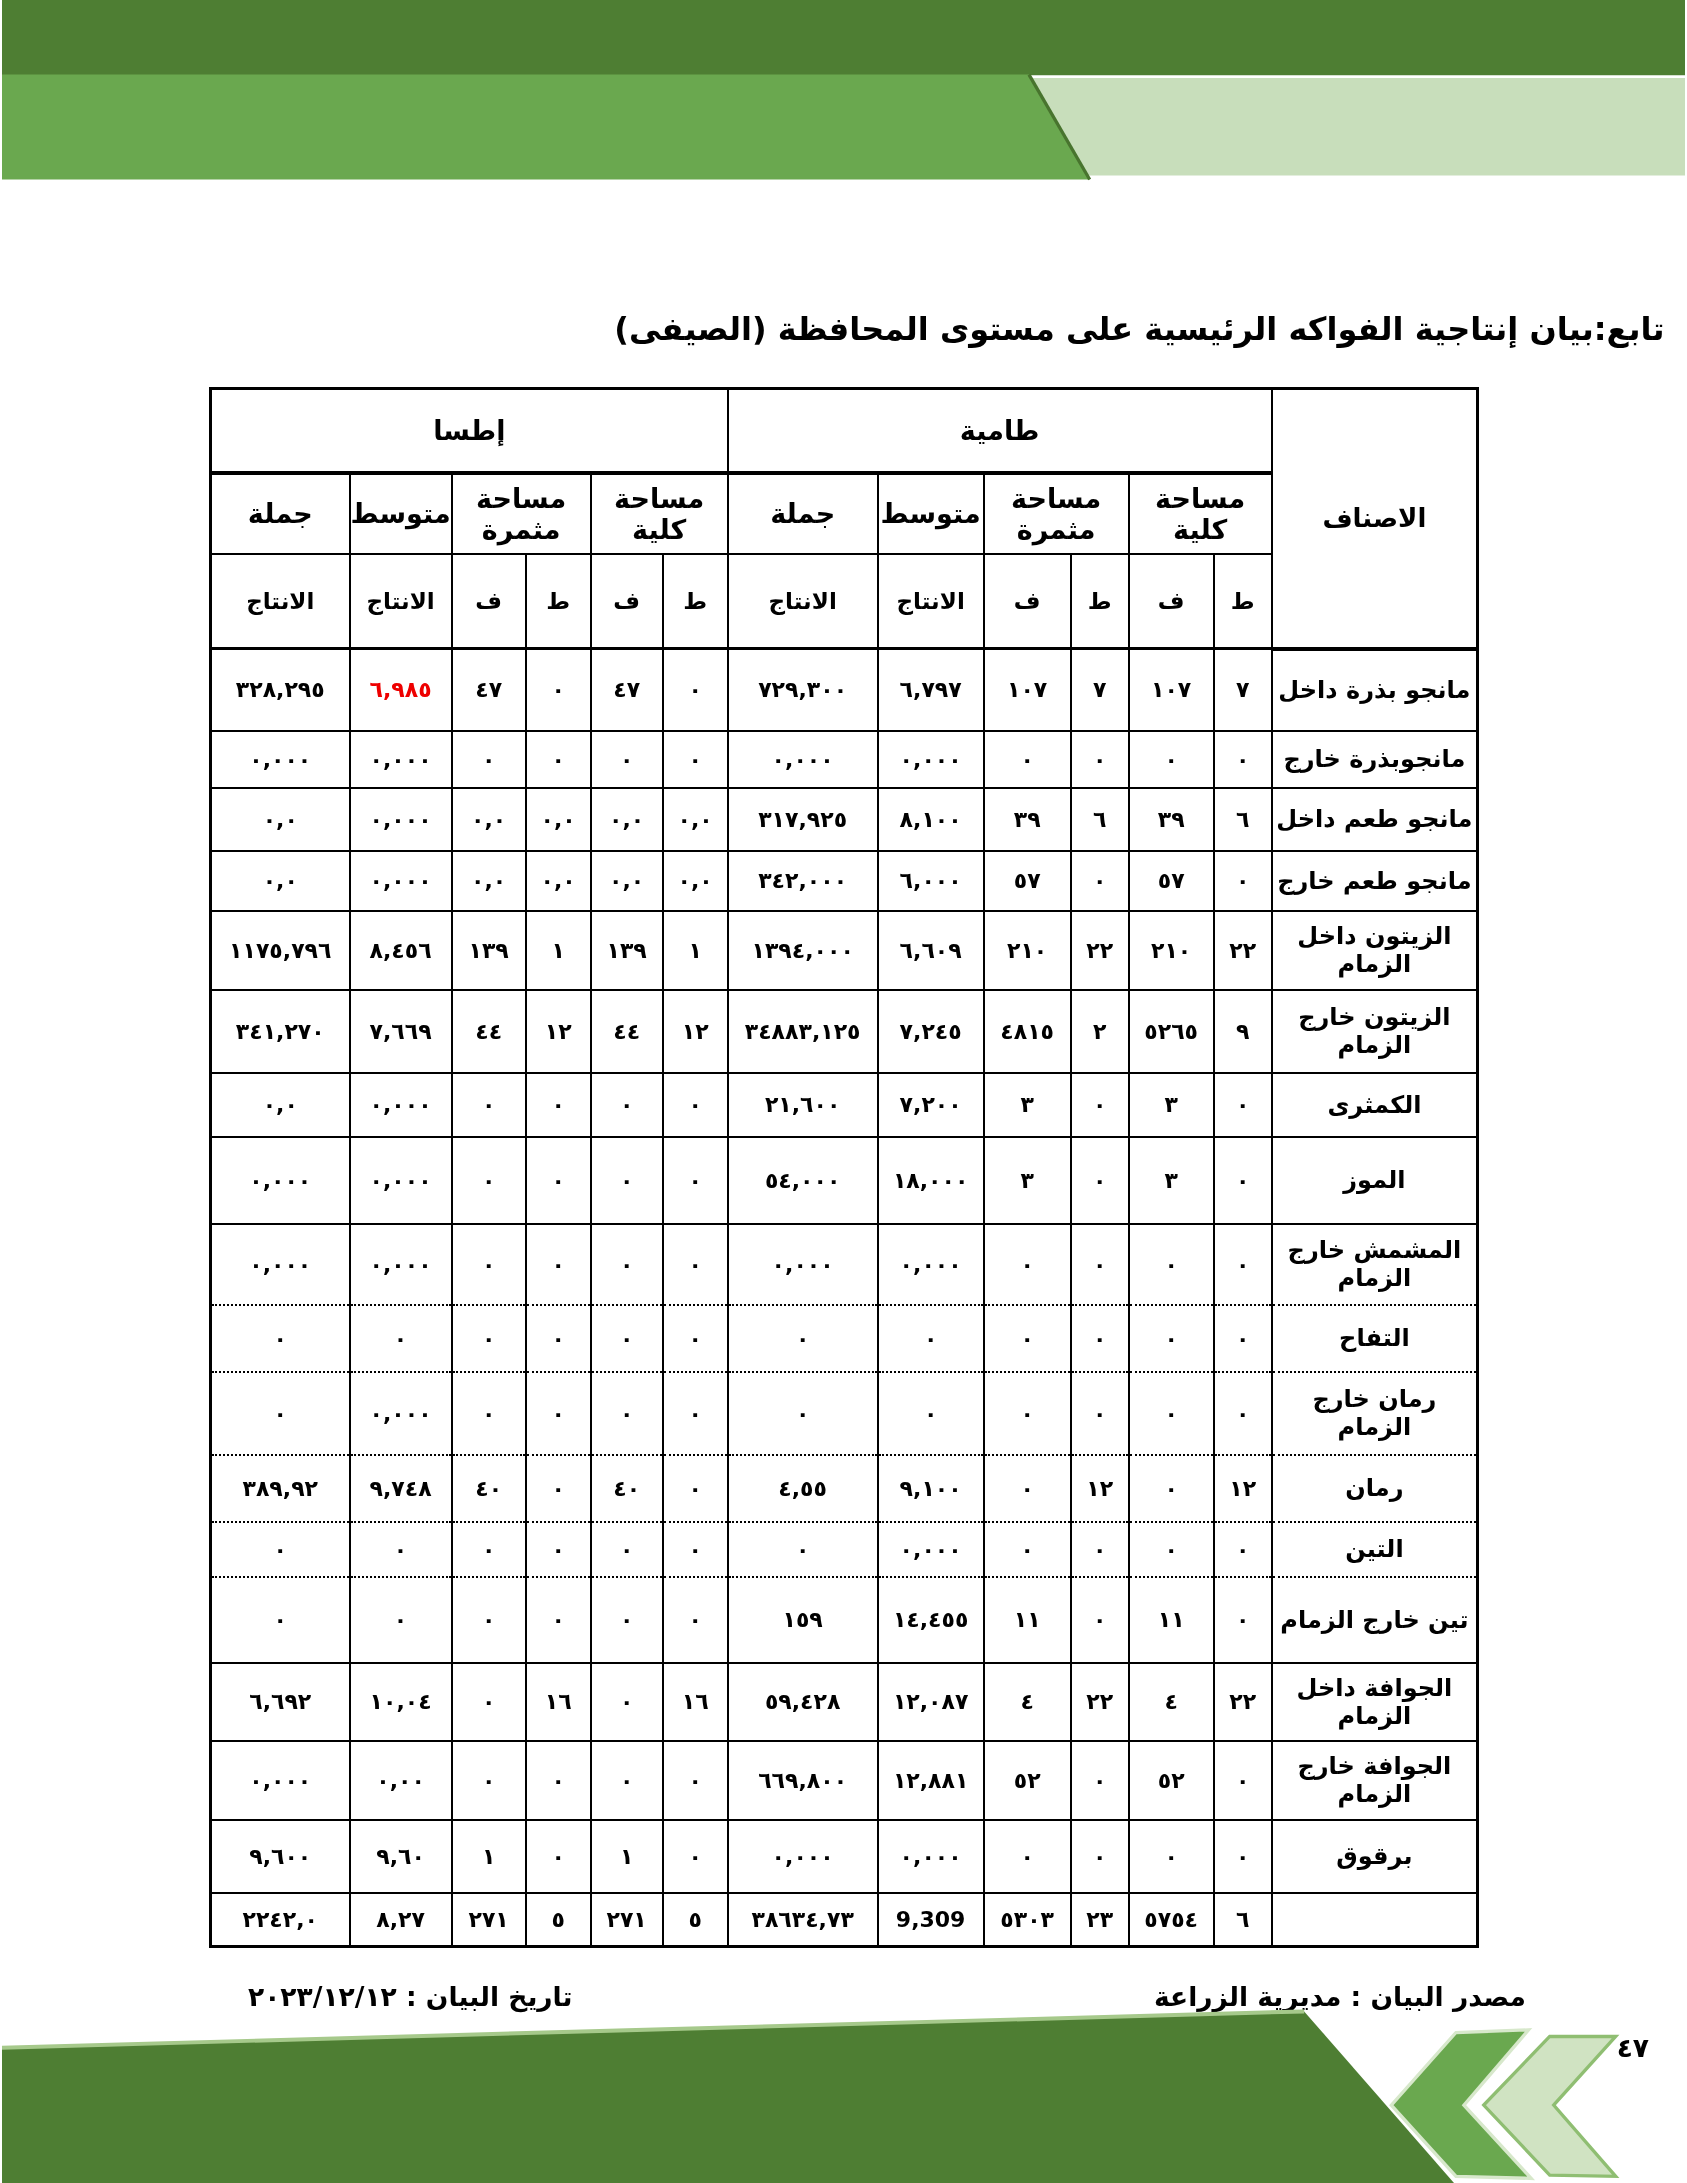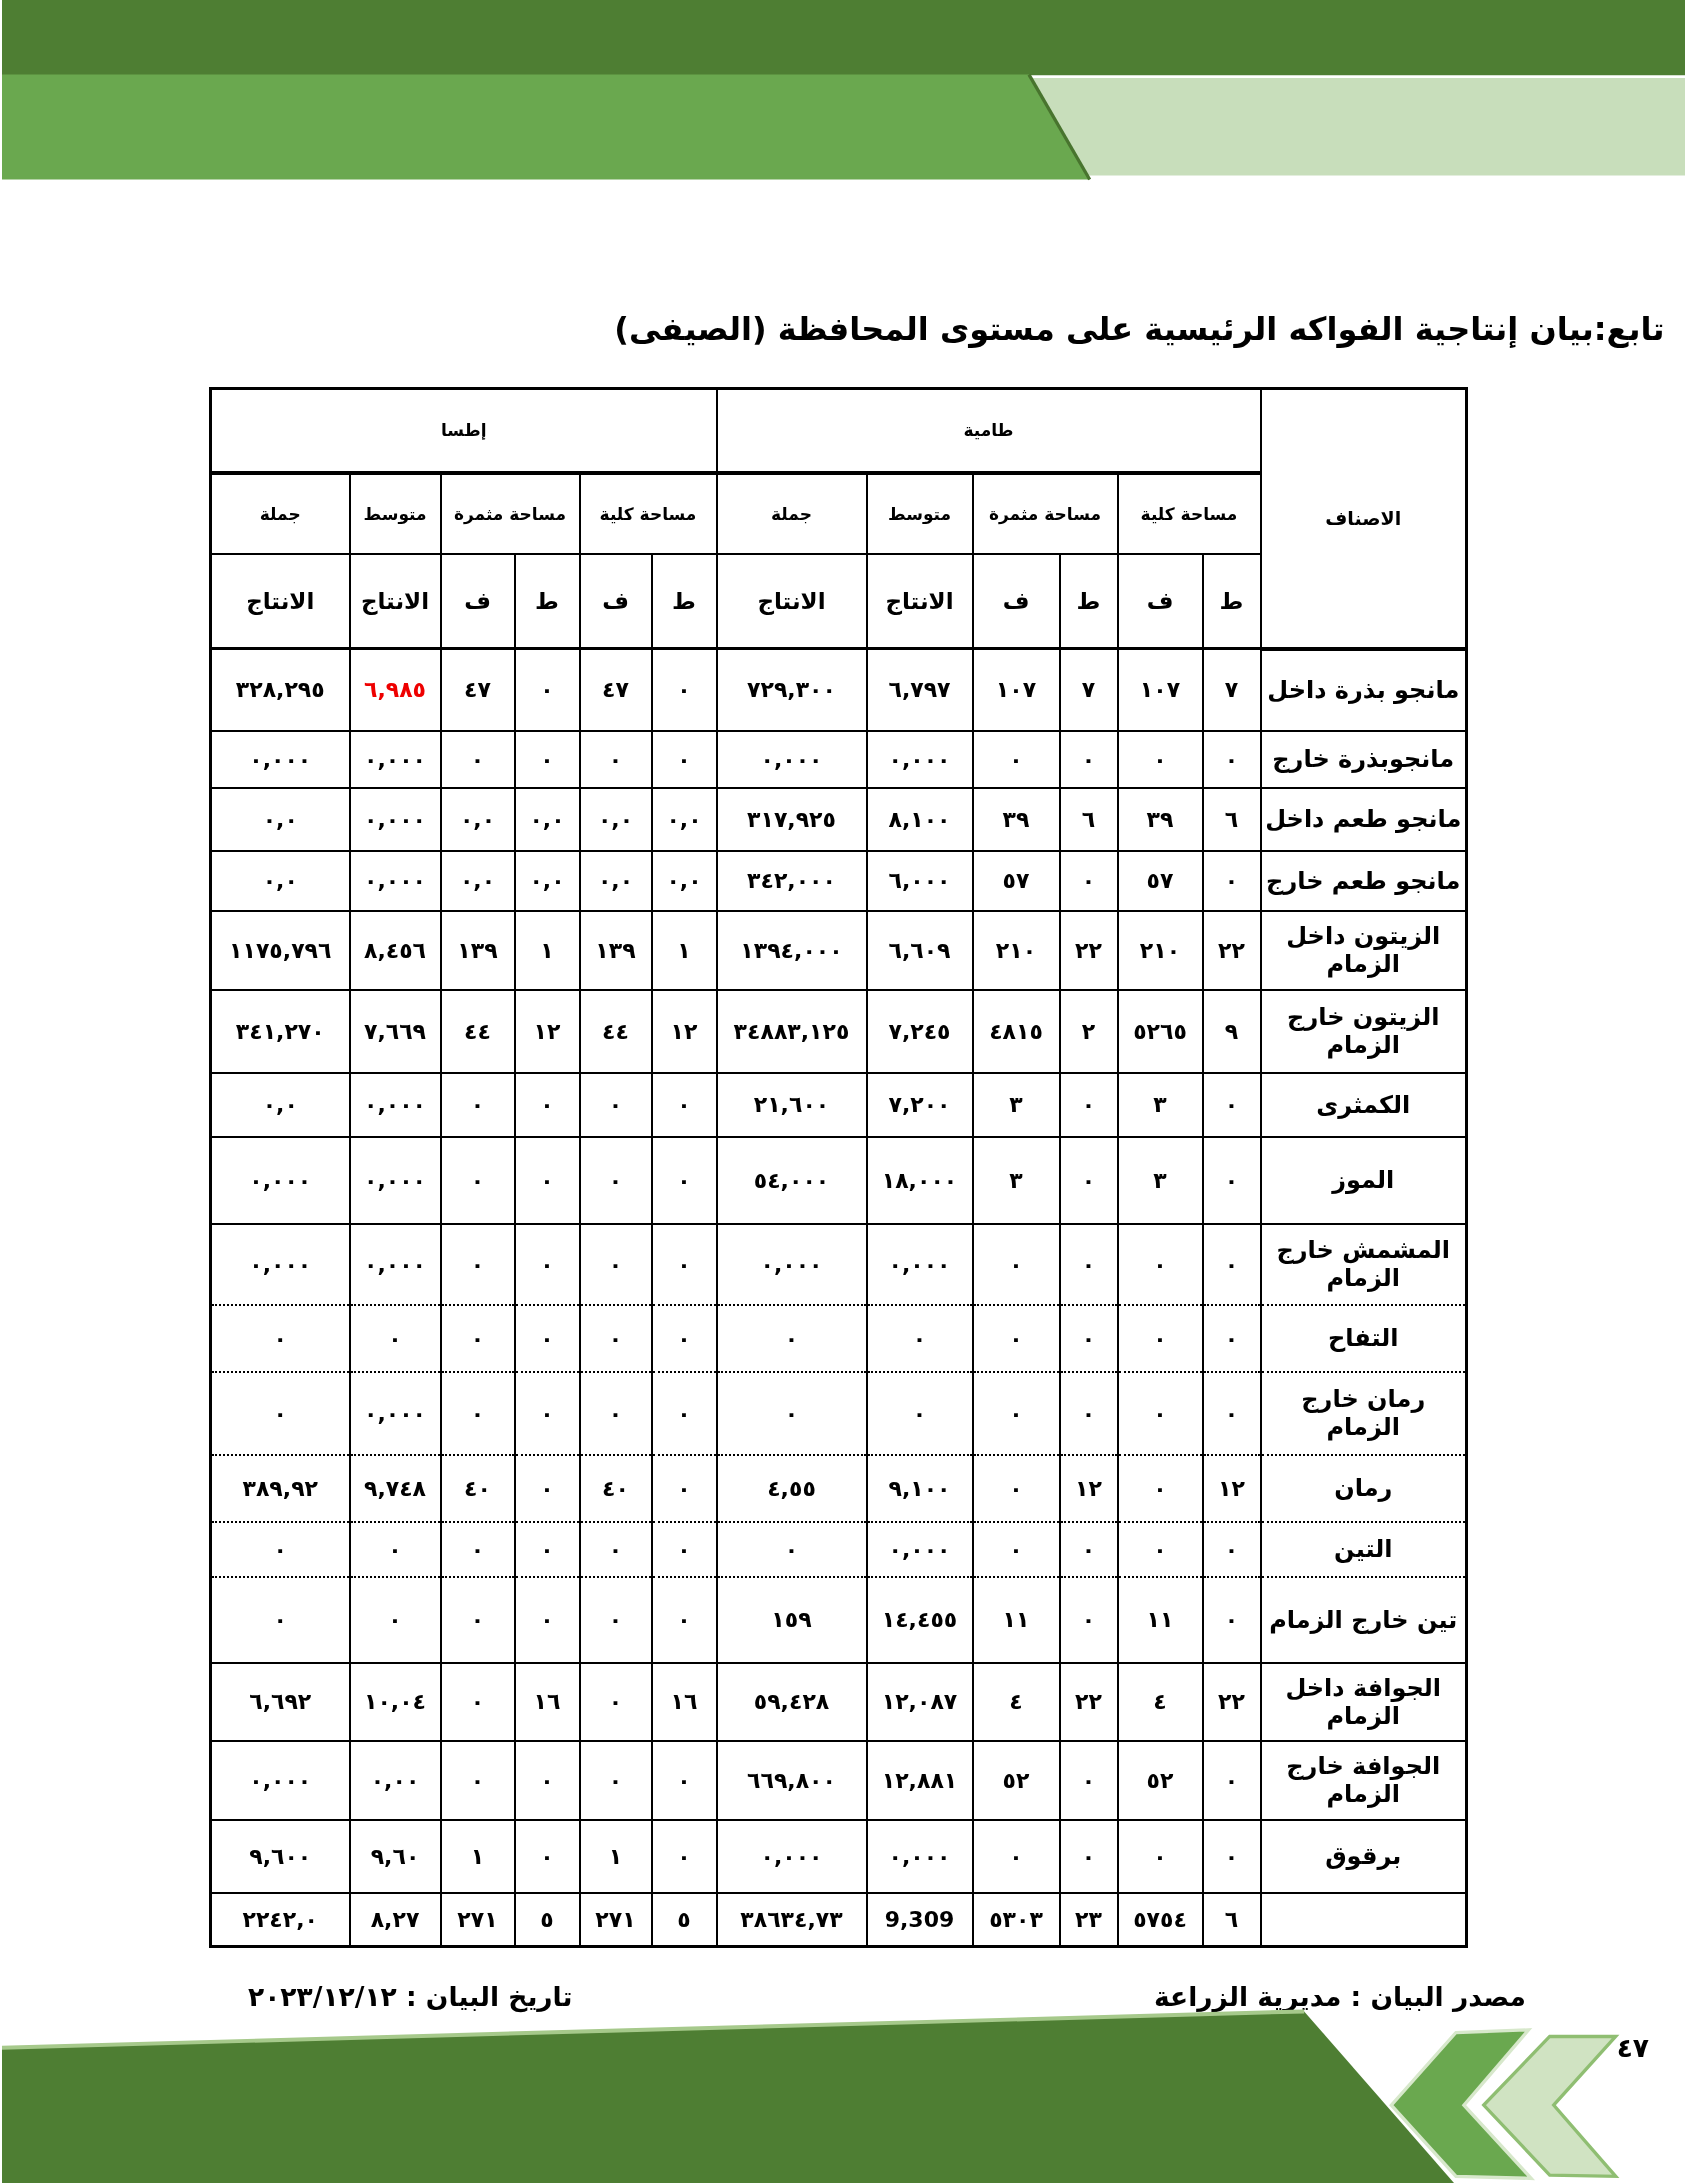--- a/index.html
+++ b/index.html
@@ -11,25 +11,25 @@
   #bottom-banner{left:0;top:1985px;width:1687px;height:198px;}
   
   #title{top:310px;right:22.5px;font-size:32px;font-weight:bold;color:#000;
     letter-spacing:0px;white-space:nowrap;direction:rtl;}
   
   #tablewrap{top:387px;left:209px;}
   table{border-collapse:collapse;table-layout:fixed;direction:rtl;border:3.3px solid #000;}
   th,td{border-left:2px solid #000;border-right:2px solid #000;border-top:2px solid #000;
     border-bottom:0 none;padding:0;text-align:center;vertical-align:middle;color:#000;
     font-weight:bold;overflow:hidden;}
-  thead th{font-size:17px;}
+  thead th{font-size:27px;}
   thead tr.h1 th{border-bottom:4px solid #000;}
   thead tr.h2 th{border-bottom:2.6px solid #000;}
   thead tr.h3 th{border-bottom:3.3px solid #000;font-size:23px;margin-top:10px;}
-  th.corner{border-bottom:3.3px solid #000;font-size:19px;}
+  th.corner{border-bottom:3.3px solid #000;font-size:26px;}
   tbody td{font-size:22px;}
   tbody td.rowlabel{font-size:24px;text-align:center;}
   tbody tr.dot td{border-top:2px dotted #000;}
   td.red{color:#ee0000;}
   
   #footer-source{top:1981px;right:161px;font-size:26.5px;font-weight:bold;white-space:nowrap;}
   #footer-date{top:1981px;left:218px;font-size:26.5px;font-weight:bold;white-space:nowrap;direction:rtl;margin-left:30px;}
   #page-number{top:2032px;right:38px;font-size:26.5px;font-weight:bold;}
 </style>
 </head>

